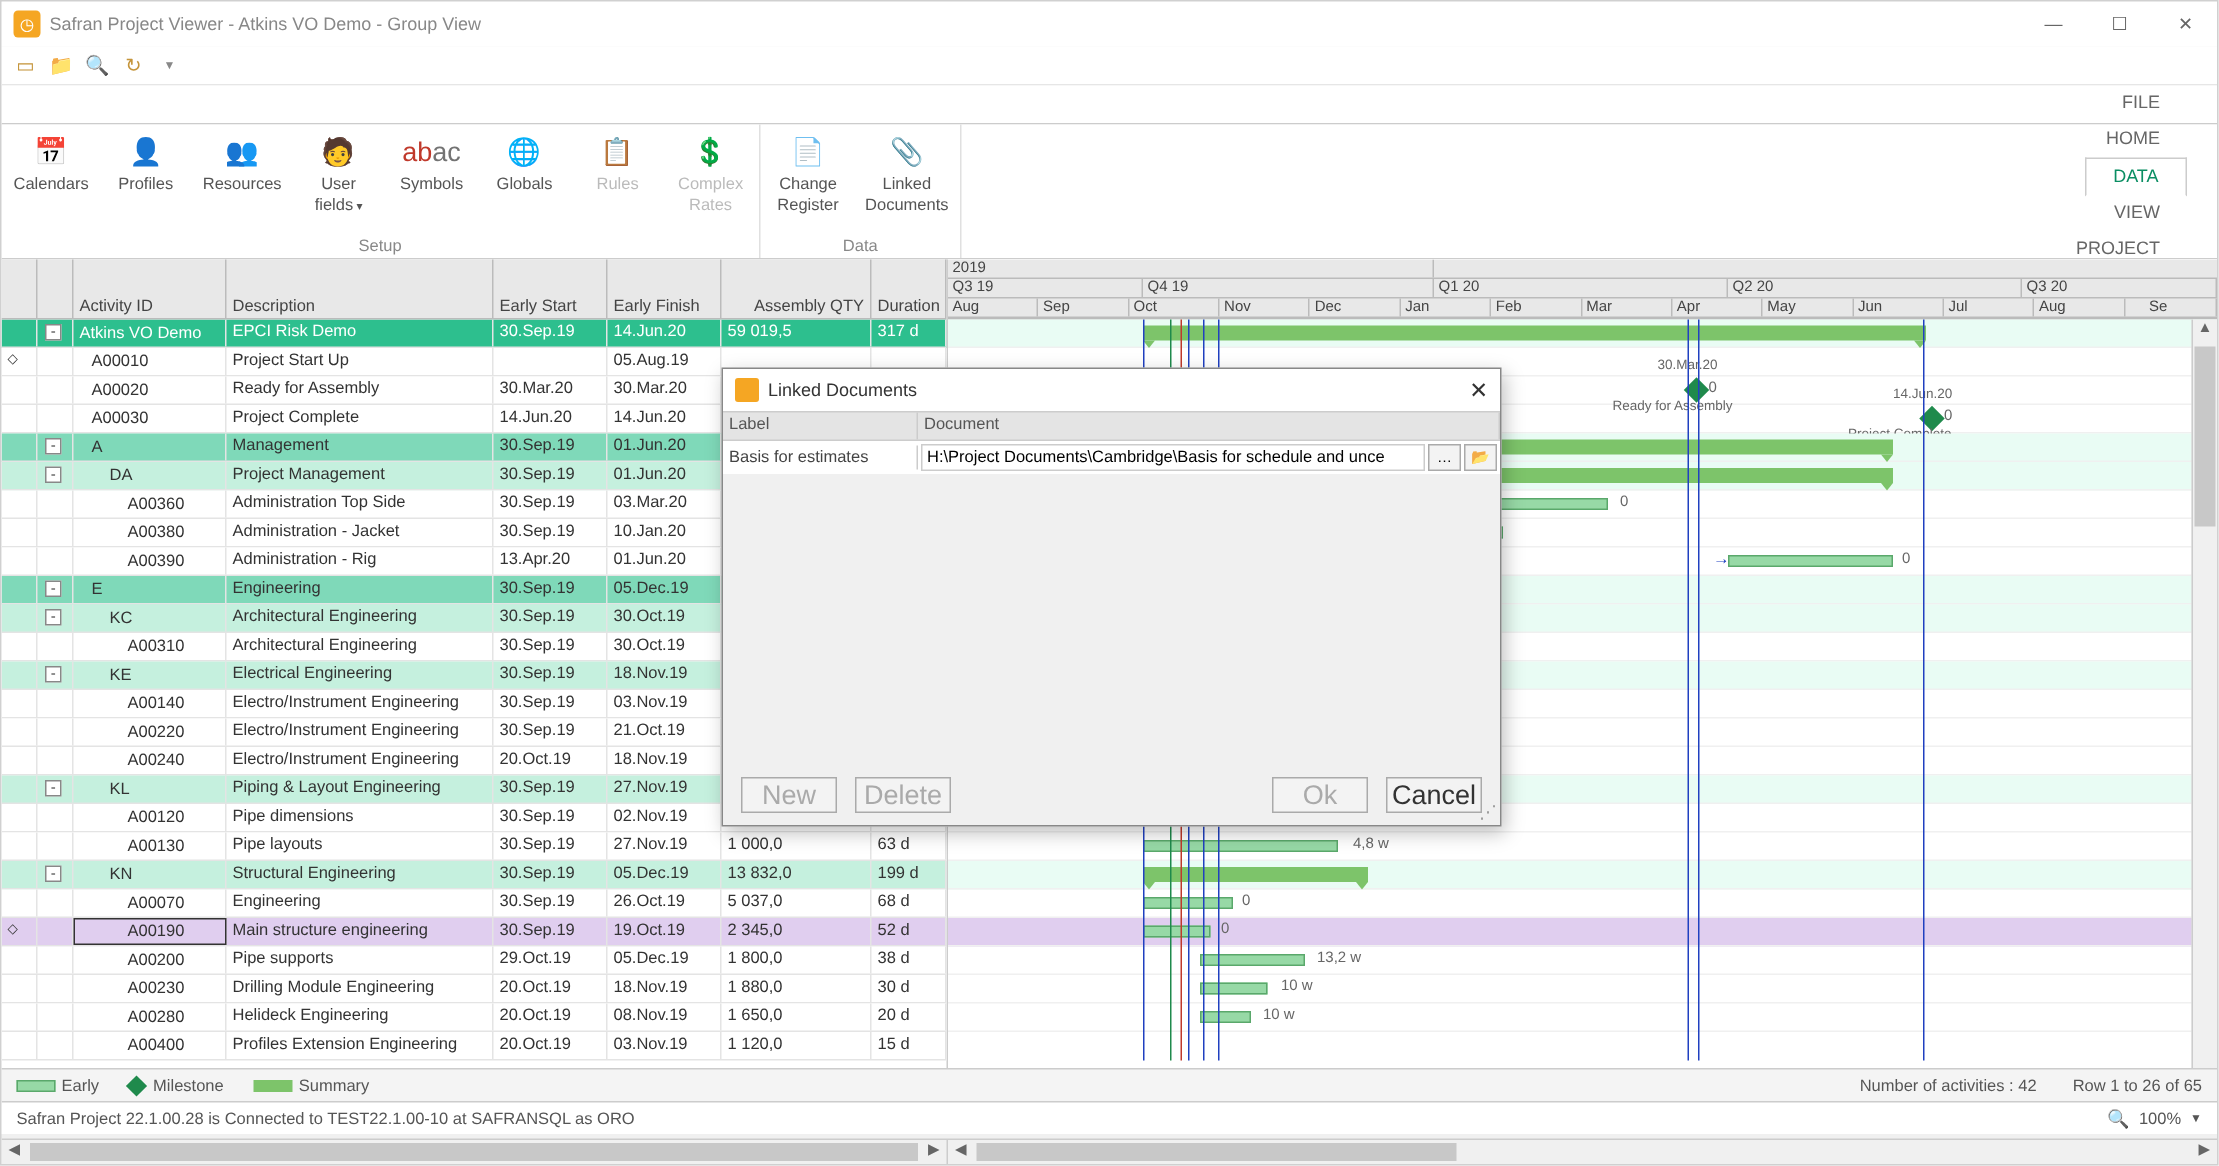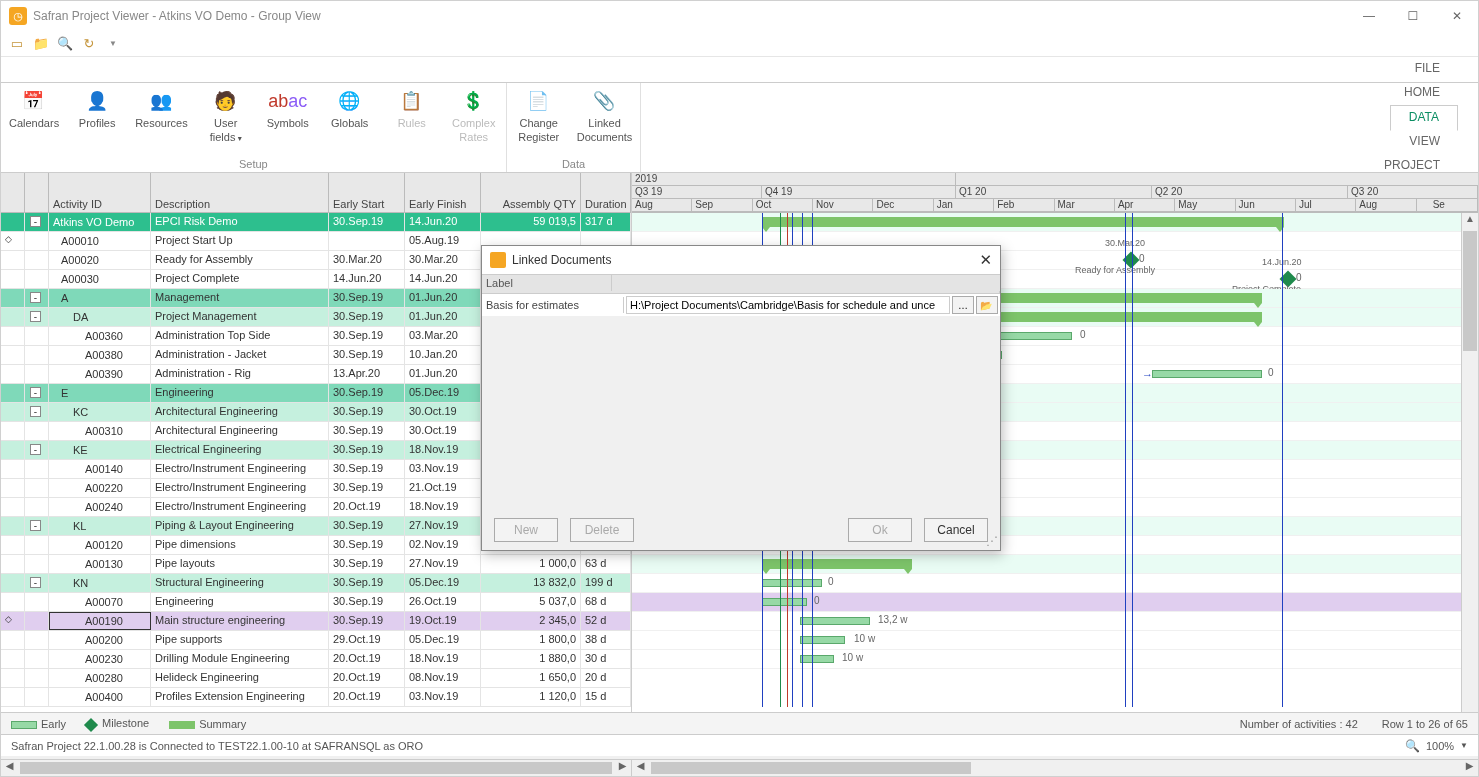--- a/index.html
+++ b/index.html
@@ -44,21 +44,21 @@
 .col-exp { width: 24px; flex: none; text-align: center; }
 .col-id { width: 102px; flex: none; }
 .col-desc { width: 178px; flex: none; }
 .col-es { width: 76px; flex: none; }
 .col-ef { width: 76px; flex: none; }
 .col-qty { width: 100px; flex: none; text-align: right; }
 .col-dur { width: 50px; flex: none; }
 .grid-body { flex: 1; overflow: hidden; font-size: 11px; }
 .row { display: flex; height: 19px; border-bottom: 1px solid #e4e4e4; background: #fff; }
 .row .cell { padding: 2px 4px; border-right: 1px solid #e4e4e4; overflow: hidden; white-space: nowrap; color: #333; }
-.row .col-qty { text-align: right; }
+.row .col-qty { text-align: left; }
 .row.l0 { background: #2dbf8e; color: #fff; }
 .row.l0 .cell { color: #fff; }
 .row.l1 { background: #7fd9b9; }
 .row.l2 { background: #c5f0de; }
 .row.selected { background: #e0ceef; }
 .row.selected .col-id { outline: 1px solid #333; outline-offset: -1px; }
 .exp { display: inline-block; width: 11px; height: 11px; border: 1px solid #888; background: #fff; line-height: 9px; text-align: center; font-size: 10px; color: #444; margin-right: 2px; }
 .row .col-id { display: flex; align-items: center; }
 .pad-1 { padding-left: 12px !important; }
 .pad-2 { padding-left: 24px !important; }
@@ -98,30 +98,30 @@
 
 .status-bar { height: 22px; background: #fff; border-top: 1px solid #ccc; display: flex; align-items: center; padding: 0 10px; font-size: 11px; color: #555; }
 .status-bar .zoom { margin-left: auto; display: flex; align-items: center; gap: 6px; }
 .zoom .mag { font-size: 12px; }
 
 
 .dialog { position: absolute; left: 480px; top: 244px; width: 520px; height: 306px; background: #f0f0f0; border: 1px solid #888; box-shadow: 2px 4px 12px rgba(0,0,0,0.25); display: flex; flex-direction: column; }
 .dialog-title { height: 28px; display: flex; align-items: center; padding: 0 8px; font-size: 12px; color: #333; background: #fff; }
 .dialog-title .logo { width: 16px; height: 16px; background: #f5a623; border-radius: 2px; margin-right: 6px; }
 .dialog-title .close { margin-left: auto; font-size: 15px; cursor: pointer; color: #333; }
-.dialog-header { height: 20px; background: #e4e4e4; display: flex; font-size: 11px; color: #555; border-top: 1px solid #ccc; border-bottom: 1px solid #ccc; flex-direction: column; }
+.dialog-header { height: 20px; background: #e4e4e4; display: flex; font-size: 11px; color: #555; border-top: 1px solid #ccc; border-bottom: 1px solid #ccc; }
 .dialog-header div { padding: 2px 4px; border-right: 1px solid #ccc; }
 .dialog-row { height: 22px; display: flex; font-size: 11px; align-items: center; background: #fff; }
-.dialog-row .lbl { width: 142px; padding: 2px 4px; border-right: 1px solid #ccc; color: #444; }
+.dialog-row .lbl { width: 130px; padding: 2px 4px; border-right: 1px solid #ccc; color: #444; }
 .dialog-row .doc { flex: 1; display: flex; align-items: center; padding: 0 2px; }
 .dialog-row .doc input { flex: 1; font-size: 11px; border: 1px solid #ccc; padding: 1px 3px; height: 18px; }
 .dialog-row .doc button { width: 22px; height: 18px; font-size: 10px; margin-left: 2px; border: 1px solid #aaa; background: #f3f3f3; cursor: pointer; }
 .dialog-body { flex: 1; background: #f0f0f0; }
 .dialog-buttons { height: 40px; display: flex; align-items: center; padding: 0 12px; gap: 12px; }
-.dialog-buttons button { min-width: 64px; height: 24px; font-size: 12px; border: 1px solid #aaa; background: #f3f3f3; cursor: pointer; color: #333; }
+.dialog-buttons button { min-width: 64px; height: 24px; font-size: 18px; border: 1px solid #aaa; background: #f3f3f3; cursor: pointer; color: #333; }
 .dialog-buttons button.disabled { color: #aaa; }
 .dialog-buttons .spacer { flex: 1; }
 .resize-grip { position: absolute; right: 2px; bottom: 2px; font-size: 12px; color: #999; }
 </style>
 </head>
 <body>
 
 <div class="title-bar">
   <span class="logo">◷</span>
   <span>Safran Project Viewer - Atkins VO Demo - Group View</span>
@@ -167,21 +167,21 @@
       <div class="ribbon-item">
           <div class="ribbon-icon">👥</div>
           <span>Resources</span>
         </div>
       <div class="ribbon-item">
           <div class="ribbon-icon">🧑</div>
           <span>User</span>
           <span><span>fields</span><small style="font-size:8px"> ▾</small></span>
         </div>
       <div class="ribbon-item">
-          <div class="ribbon-icon" style="color:#c0392b">ab<br><span style="color:#8b5cf6">ac</span></div>
+          <div class="ribbon-icon" style="color:#c0392b">ab<br><span style="color:#737373">ac</span></div>
           <span>Symbols</span>
         </div>
       <div class="ribbon-item">
           <div class="ribbon-icon">🌐</div>
           <span>Globals</span>
         </div>
       <div class="ribbon-item disabled">
           <div class="ribbon-icon">📋</div>
           <span>Rules</span>
         </div>
@@ -573,20 +573,24 @@
         <div class="gantt-row">
           <div class="bar" style="left:168px;width:70px"></div>
         </div>
         <div class="gantt-row l2">
           <div class="bar summary" style="left:130px;width:130px"></div>
         </div>
         <div class="gantt-row">
           <div class="bar" style="left:130px;width:75px"></div>
           <span class="bar-label" style="left:214px">1,2 w</span>
         </div>
+        <div class="gantt-row">
+          <div class="bar" style="left:130px;width:130px"></div>
+          <span class="bar-label" style="left:270px">4,8 w</span>
+        </div>
         <div class="gantt-row l2">
           <div class="bar summary" style="left:130px;width:150px"></div>
         </div>
         <div class="gantt-row">
           <div class="bar" style="left:130px;width:60px"></div>
           <span class="bar-label" style="left:196px">0</span>
         </div>
         <div class="gantt-row selected">
           <div class="bar" style="left:130px;width:45px"></div>
           <span class="bar-label" style="left:182px">0</span>

